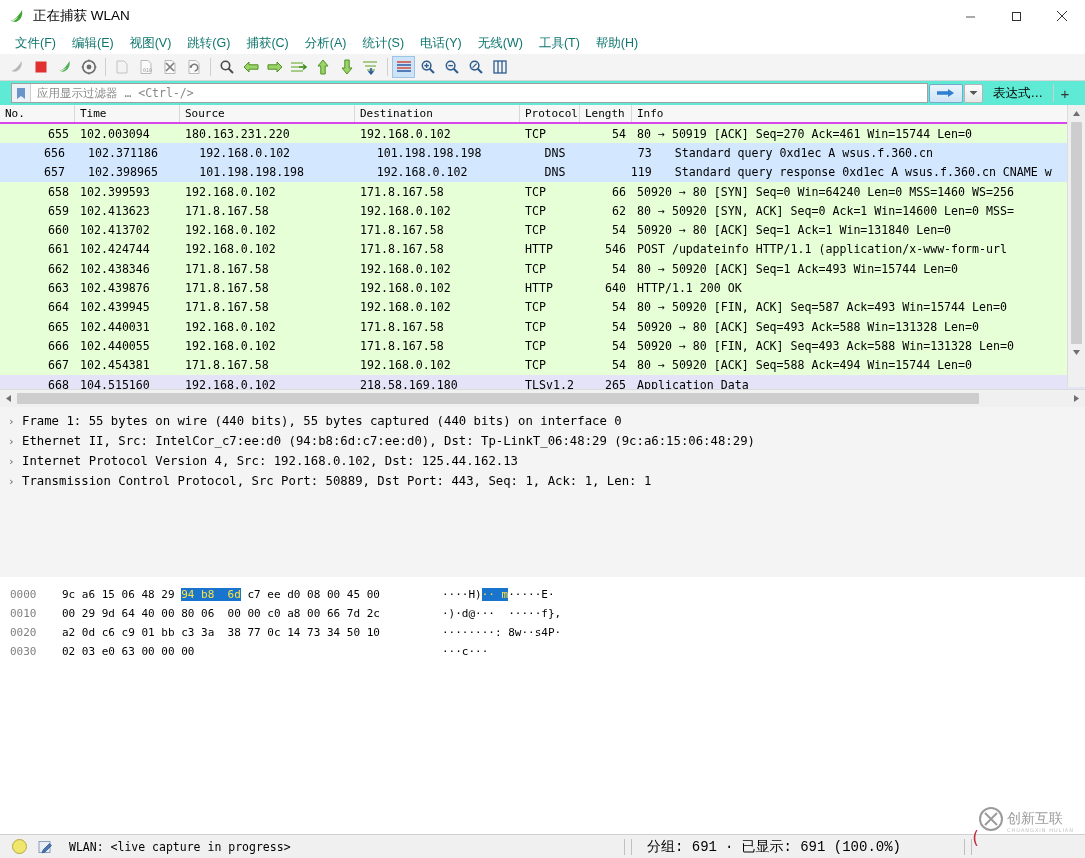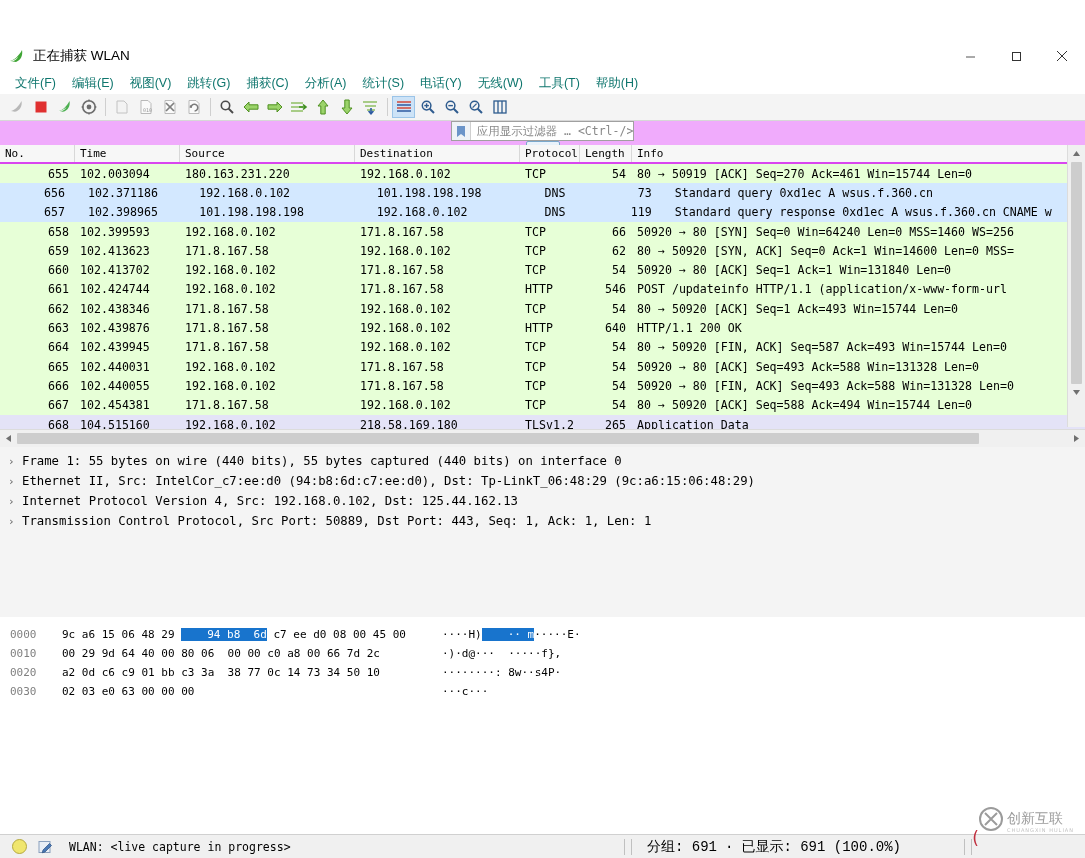--- a/index.html
+++ b/index.html
@@ -15,21 +15,20 @@
     position: relative;
   }
 
   
   .titlebar {
     height: 32px;
     display: flex;
     align-items: center;
     background: #ffffff;
     position: relative;
-    margin-top: 40px;
   }
   .app-icon {
     width: 16px; height: 16px;
     margin-left: 9px; margin-right: 8px;
     position: relative;
   }
   .app-icon svg { display:block; }
   .title-text {
     font-size: 13.5px;
     color: #000;
@@ -84,23 +83,22 @@
     width: 1px; height: 18px;
     background: #cfcfcf;
     margin: 0 4px;
   }
 
   
   .filterbar {
     height: 24px;
     display: flex;
     align-items: center;
-    background: #f0abfc;
+    background: #5eead4;
     padding: 0 11px;
-    flex-direction: column;
   }
   .filter-input-wrap {
     flex: 1;
     height: 20px;
     display: flex;
     align-items: center;
     border: 1px solid #a0a0a0;
     background: #ffffff;
     box-sizing: border-box;
   }
@@ -292,21 +290,21 @@
     white-space: pre;
   }
   .hex-off {
     color: #808080;
     width: 62px;
     padding-left: 10px;
     box-sizing: border-box;
   }
   .hex-bytes { width: 380px; }
   .hex-ascii { color: #000; }
-  .hl { background:#1874cd; color:#ffffff;padding-left:26px; }
+  .hl { background:#1874cd; color:#fde047; }
 
   
   .statusbar {
     position: absolute;
     left: 0; bottom: 0;
     width: 1085px;
     height: 24px;
     background: #f0f0f0;
     border-top: 1px solid #d0d0d0;
     display: flex;

